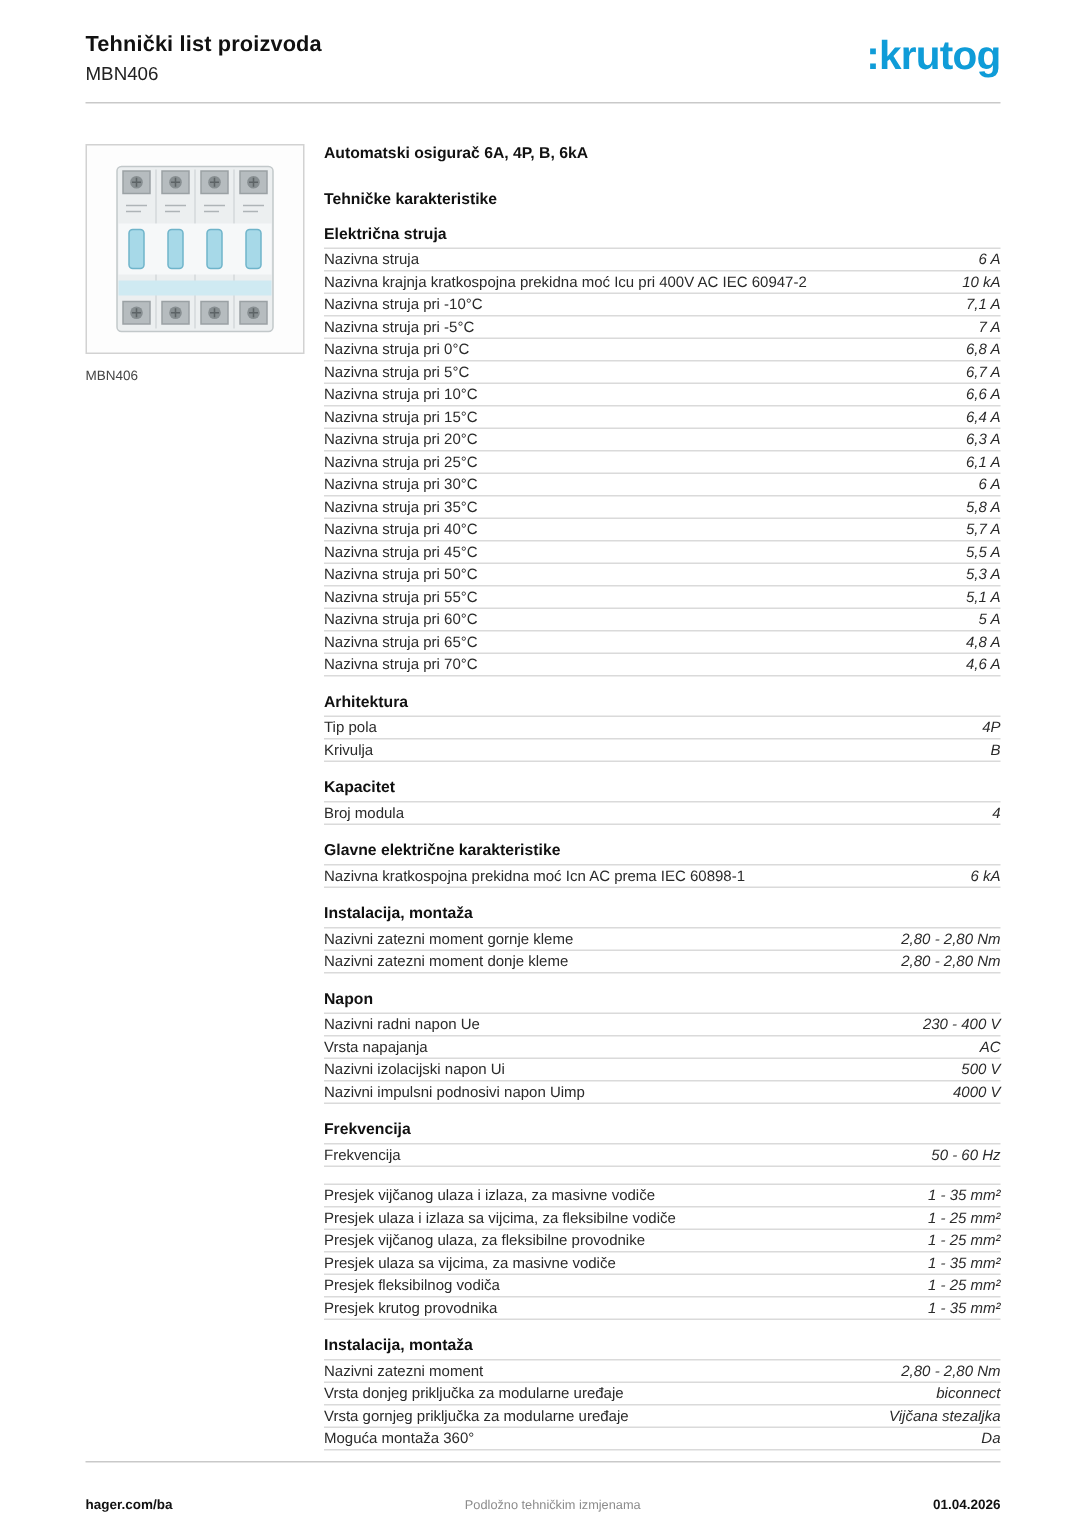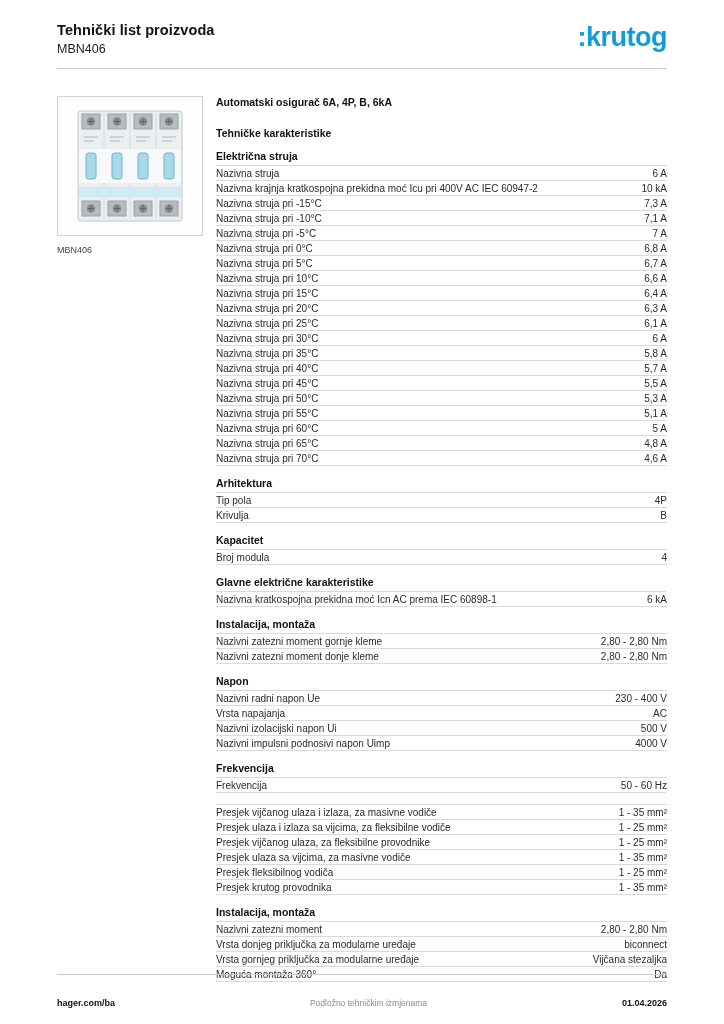--- a/index.html
+++ b/index.html
@@ -25,21 +25,21 @@
   .img-caption { font-size: 9px; color: #444; margin-top: 9px; }
   .right-col { flex: 1; margin-left: 13px; min-width: 0; }
   .product-heading { font-size: 10.5px; font-weight: bold; color: #111; }
   .chars-title { font-size: 10.5px; font-weight: bold; color: #111; margin-top: 19px; }
   
   .section { margin-top: 11px; }
   .section-title { font-size: 10.5px; font-weight: bold; color: #111; margin-bottom: 3px; }
   .rows { border-bottom: 1px solid #dadada; }
   .row { display: flex; justify-content: space-between; gap: 14px; padding: 2px 0 1px 0; border-top: 1px solid #dadada; font-size: 10px; line-height: 11px; color: #2a2a2a; }
   .row-label { text-align: left; }
-  .row-value { text-align: right; white-space: nowrap; }
+  .row-value { text-align: right; white-space: nowrap; font-style: italic; }
   
   .footer { position: absolute; left: 57px; right: 57px; bottom: 16px; border-top: 1px solid #c9c9c9; padding-top: 23px; display: flex; justify-content: space-between; align-items: baseline; }
   .footer-left { font-size: 9px; font-weight: bold; color: #111; }
   .footer-center { font-size: 8.5px; color: #8b8b8b; }
   .footer-right { font-size: 9px; font-weight: bold; color: #111; }
 </style>
 </head>
 <body>
 
 <div class="page">
@@ -138,24 +138,20 @@
             <div class="rows">
               <div class="row">
                 <span class="row-label">Nazivna struja</span>
                 <span class="row-value">6 A</span>
               </div>
               <div class="row">
                 <span class="row-label">Nazivna krajnja kratkospojna prekidna moć Icu pri 400V AC IEC 60947-2</span>
                 <span class="row-value">10 kA</span>
               </div>
               <div class="row">
-                <span class="row-label">Nazivna struja pri -15°C</span>
-                <span class="row-value">7,3 A</span>
-              </div>
-              <div class="row">
                 <span class="row-label">Nazivna struja pri -10°C</span>
                 <span class="row-value">7,1 A</span>
               </div>
               <div class="row">
                 <span class="row-label">Nazivna struja pri -5°C</span>
                 <span class="row-value">7 A</span>
               </div>
               <div class="row">
                 <span class="row-label">Nazivna struja pri 0°C</span>
                 <span class="row-value">6,8 A</span>

